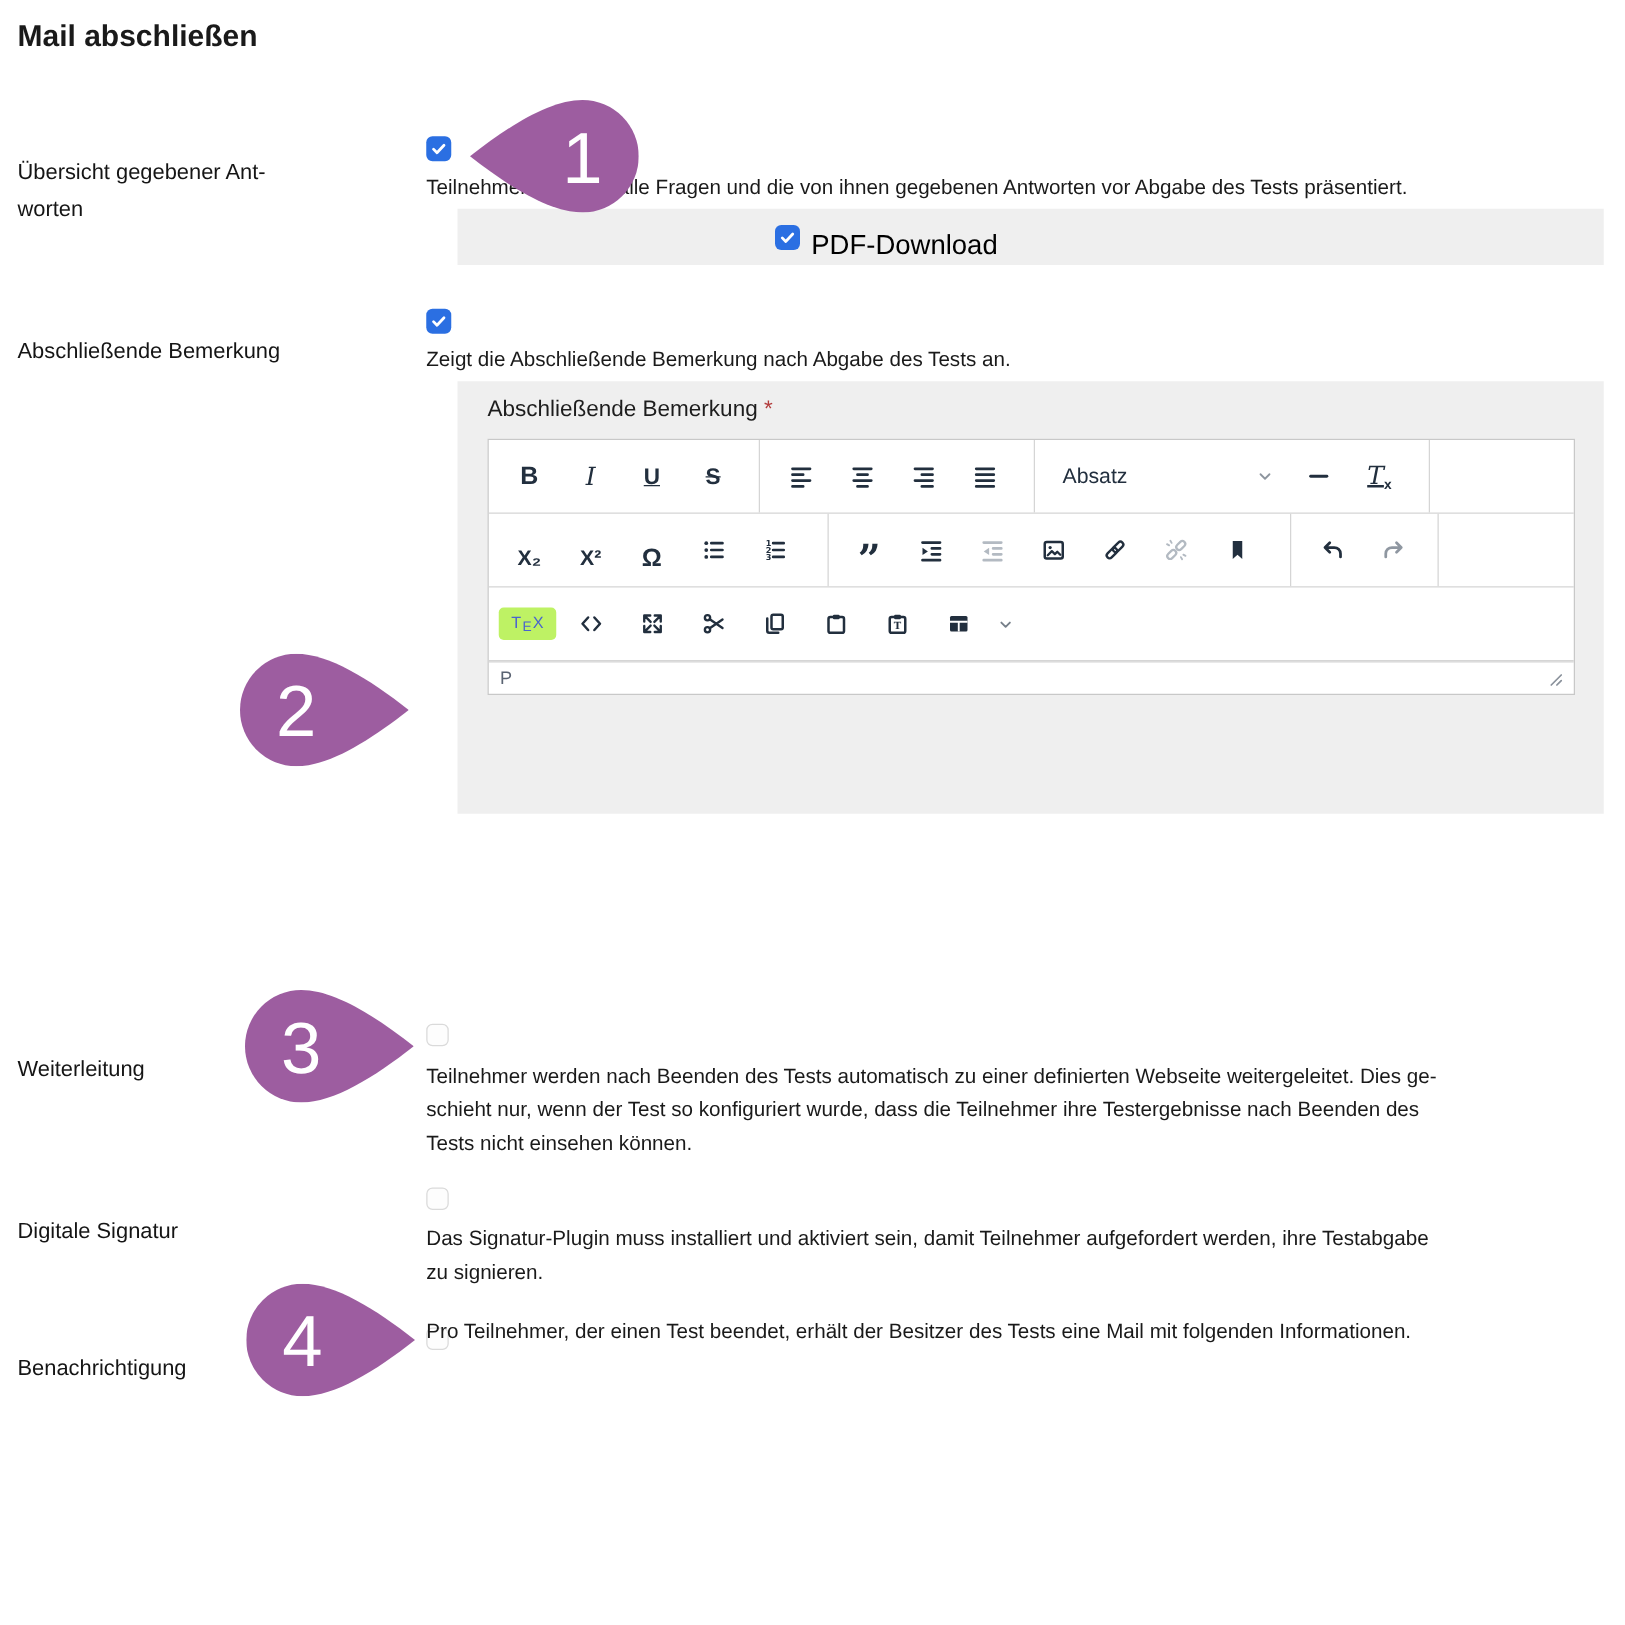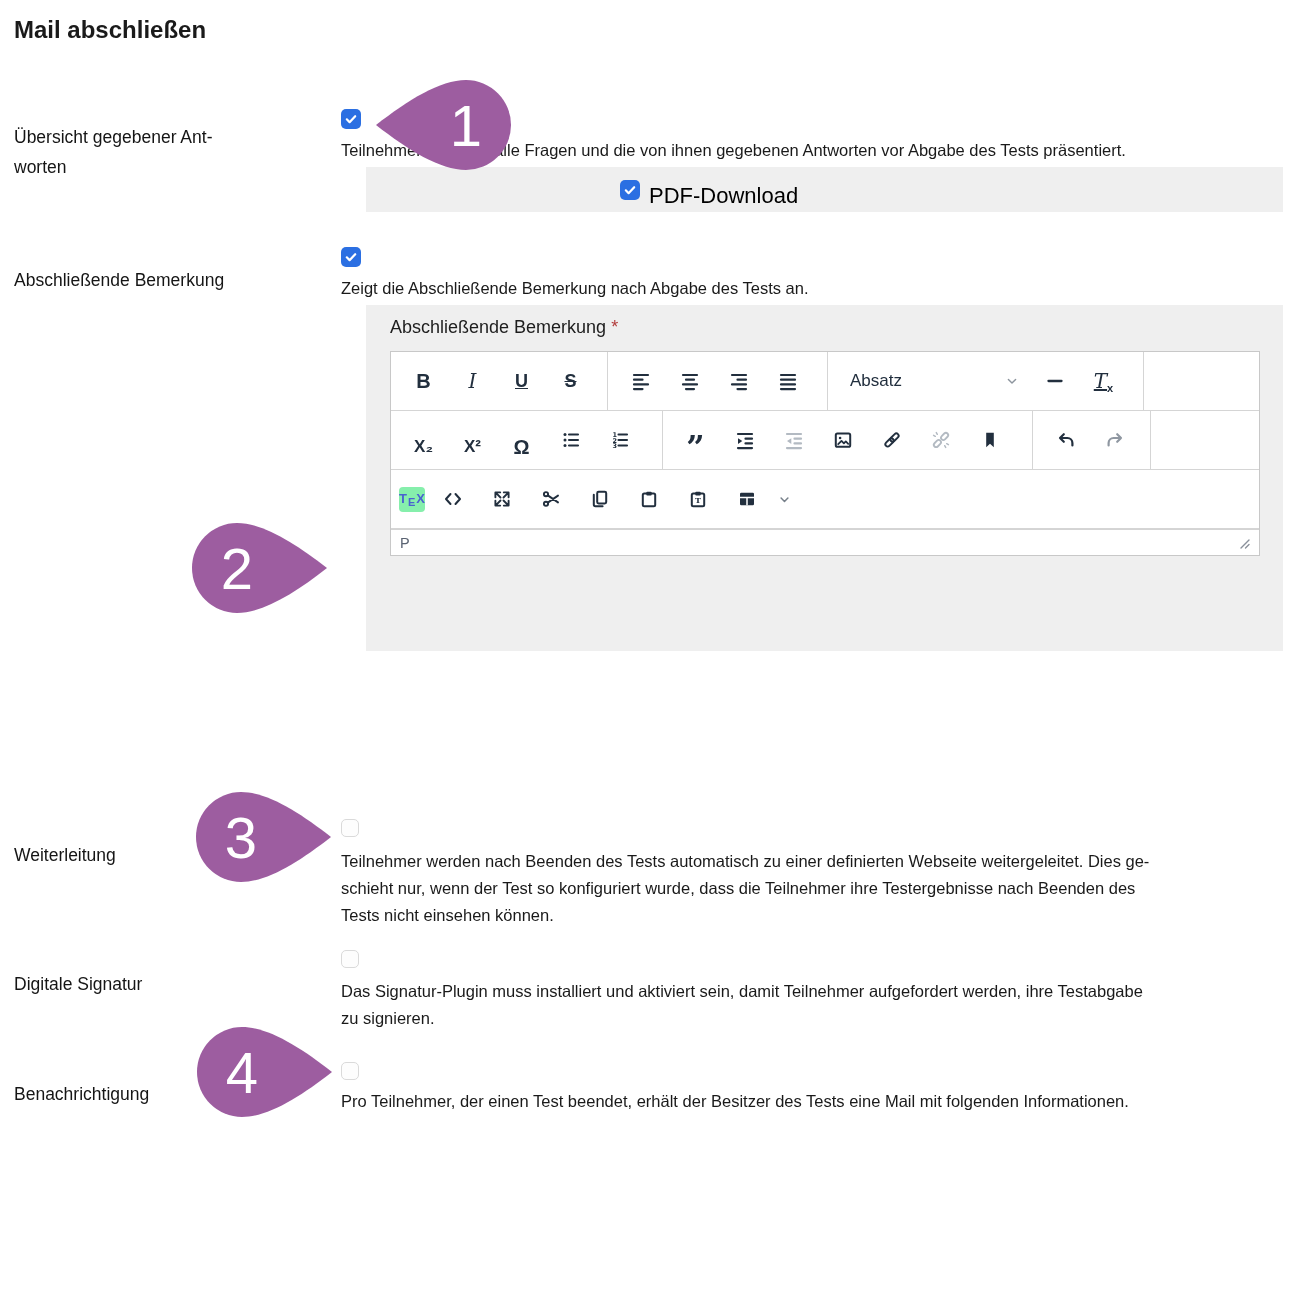--- a/index.html
+++ b/index.html
@@ -32,21 +32,21 @@
   .g-b{font-weight:800;font-size:20px;}
   .g-i{font-family:"DejaVu Serif",serif;font-style:italic;font-size:20px;}
   .g-u{text-decoration:underline;font-size:18px;font-weight:600;}
   .g-s{text-decoration:line-through;font-size:18px;font-weight:600;}
   .g-sub,.g-sup,.g-om{font-family:Liberation Sans, sans-serif;font-weight:700;font-size:17px;margin-top:14px;}
   .g-om{font-size:20px;font-weight:600;}
   .g-quote{font-family:"DejaVu Serif",serif;font-size:32px;font-weight:700;line-height:0;transform:translateY(7px);}
   .para{width:190px;height:42px;display:flex;align-items:center;justify-content:space-between;padding:0 10px;box-sizing:border-box;font-size:17px;color:#222f3e;flex:none;}
   .tx-t{font-family:"DejaVu Serif",serif;font-style:italic;font-size:20px;text-decoration:underline;}
   .tx-x{font-size:11px;font-weight:700;vertical-align:-4px;}
-  .tex-btn{background:#86efac;border-radius:4px;padding:4px 0;color:#4a63cf;font-weight:700;font-size:13px;margin-right:4px;flex:none;display:inline-block;}
+  .tex-btn{background:#bef264;border-radius:4px;padding:4px 10px;color:#4a63cf;font-weight:400;font-size:13px;margin-right:4px;flex:none;display:inline-block;}
   .tex-e{font-size:11px;vertical-align:-3px;margin:0 1px;}
   .edit-area{height:222px;padding:11px 6px 0 5px;box-sizing:border-box;font-size:19.5px;color:#191919;}
   .caret{display:inline-block;width:2.5px;height:25px;background:#3b82f6;margin-left:1px;vertical-align:-4px;}
   .edit-status{height:26px;border-top:1px solid #d4d4d4;display:flex;align-items:center;justify-content:space-between;padding:0 9px;box-sizing:border-box;}
   .status-path{font-size:14.5px;color:#5a6372;}
   
   .marker{position:absolute;z-index:10;pointer-events:none;}
   .marker text{font-family:"Liberation Sans",sans-serif;font-size:58px;font-weight:400;fill:#ffffff;text-anchor:middle;}
 </style>
 </head>
@@ -304,21 +304,21 @@
 schieht nur, wenn der Test so konfiguriert wurde, dass die Teilnehmer ihre Testergebnisse nach Beenden des
 Tests nicht einsehen können.</div>
 
   <div class="flabel" style="top:945px">Digitale Signatur</div>
   <div class="cbe abs" style="left:341px;top:950px"></div>
   <div class="desc" style="top:978px">Das Signatur-Plugin muss installiert und aktiviert sein, damit Teilnehmer aufgefordert werden, ihre Testabgabe
 zu signieren.</div>
 
   <div class="flabel" style="top:1055px">Benachrichtigung</div>
   <div class="cbe abs" style="left:341px;top:1062px"></div>
-  <div class="desc" style="top:1088px">Pro Teilnehmer, der einen Test beendet, erhält der Besitzer des Tests eine Mail mit folgenden Informationen.</div>
+  <div class="desc" style="top:1052px">Pro Teilnehmer, der einen Test beendet, erhält der Besitzer des Tests eine Mail mit folgenden Informationen.</div>
 
   <svg class="marker" style="left:376px;top:80px" width="135" height="90" viewBox="0 0 135 90">
     <path d="M90 0a45 45 0 1 1 0 90c-26 0-58-20-90-45c32-25 64-45 90-45z" fill="#9d5da0"></path>
     <text x="90" y="66">1</text>
   </svg>
   <svg class="marker" style="left:192px;top:523px" width="135" height="90" viewBox="0 0 135 90">
     <path d="M45 0a45 45 0 1 0 0 90c26 0 58-20 90-45c-32-25-64-45-90-45z" fill="#9d5da0"></path>
     <text x="45" y="66">2</text>
   </svg>
   <svg class="marker" style="left:196px;top:792px" width="135" height="90" viewBox="0 0 135 90">

